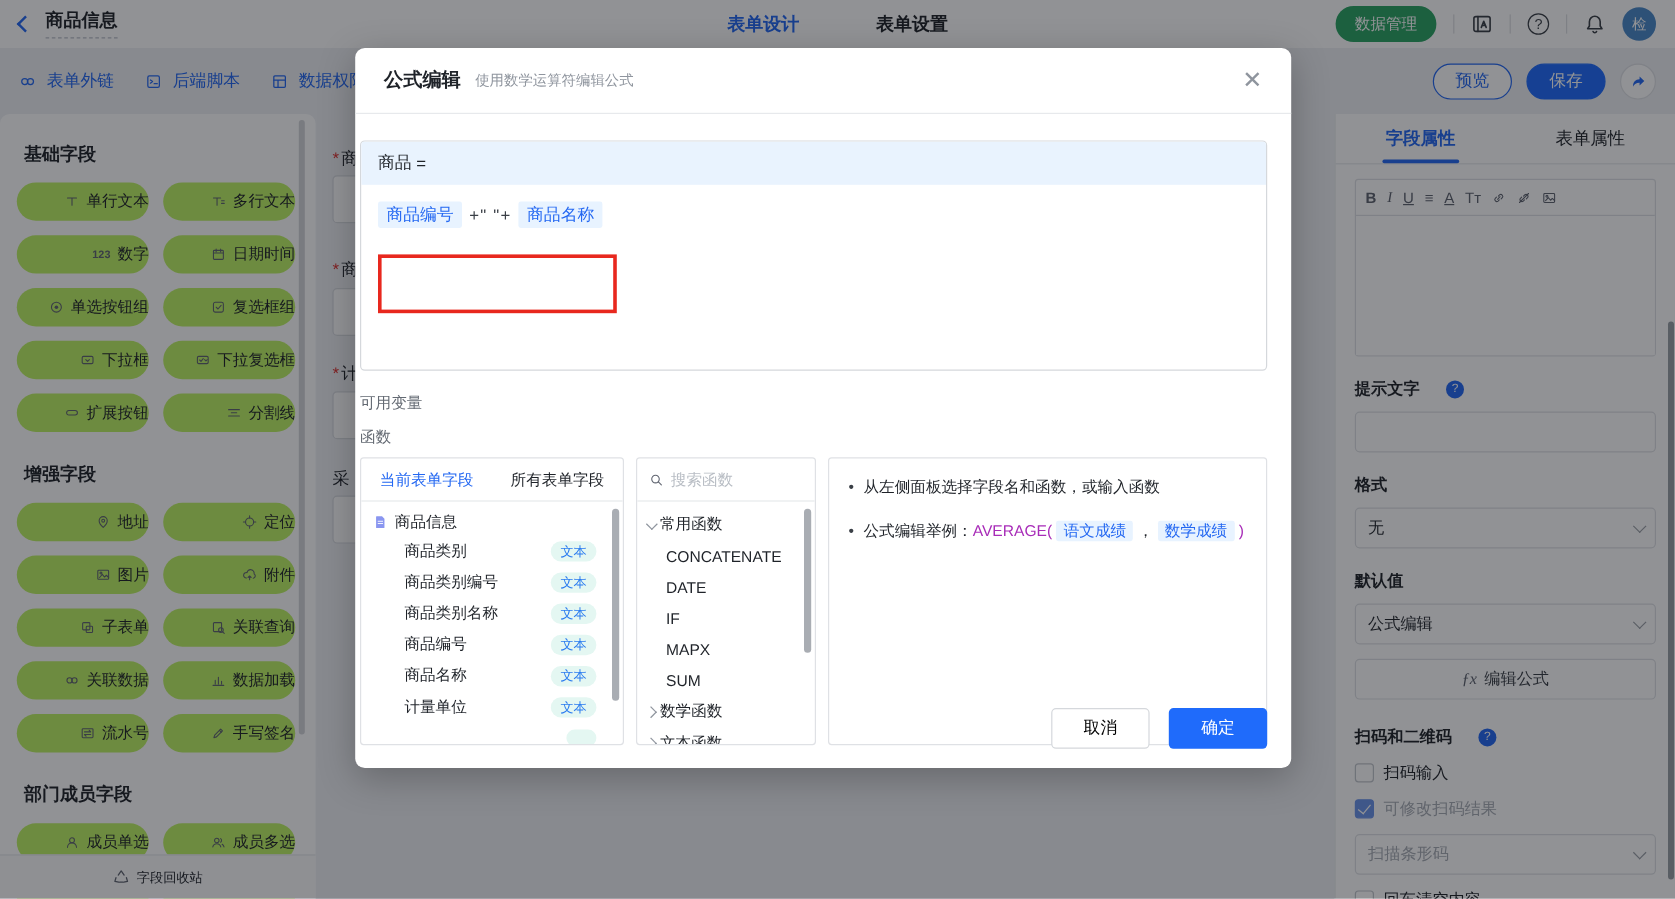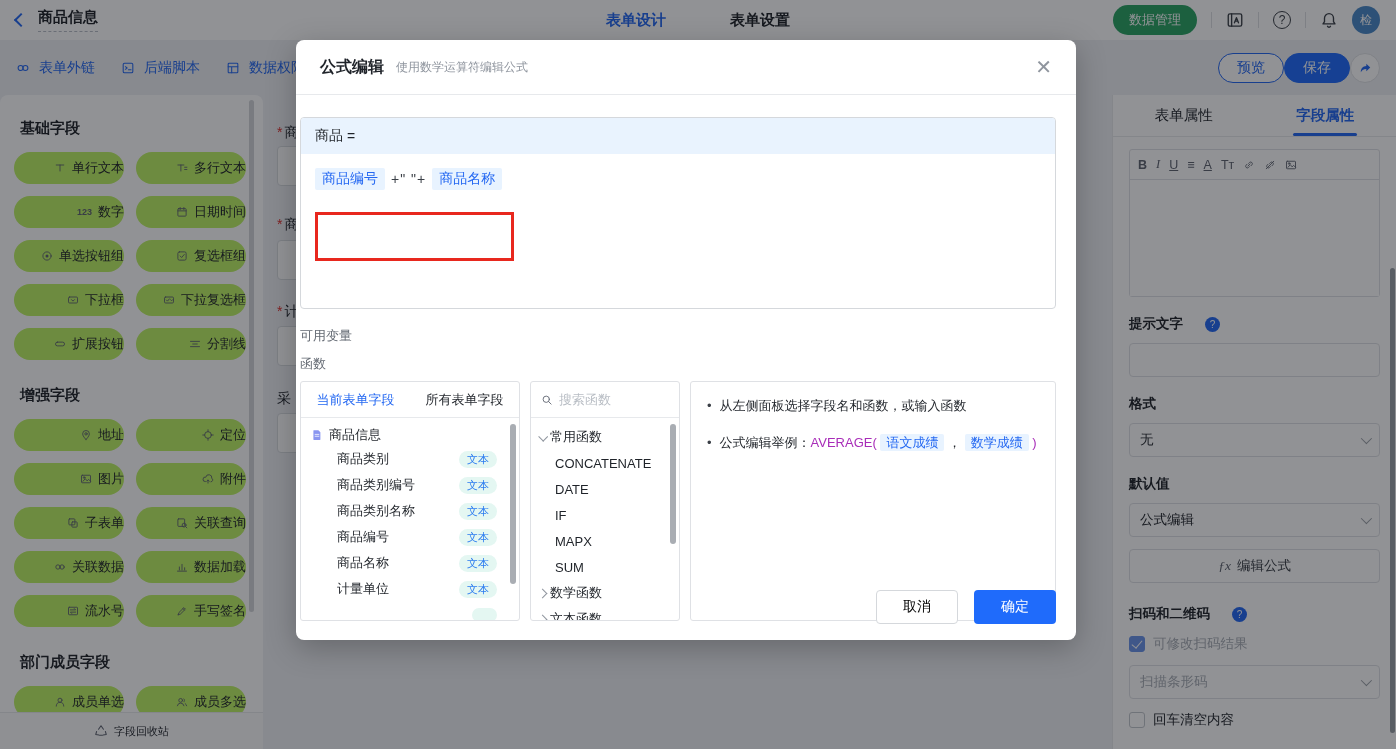--- a/index.html
+++ b/index.html
@@ -21,21 +21,21 @@
   .btn-green { background:#2aa463; color:#fff; font-size:13px; padding:6px 16px; border-radius:16px; border:none; cursor:pointer; }
   .vsep { width:1px; height:16px; background:#dcdee2; }
   .help-circ { width:18px; height:18px; border:1.4px solid #3a3f46; border-radius:50%; font-size:12px; line-height:16px; text-align:center; color:#3a3f46; cursor:pointer; }
   .avatar { width:28px; height:28px; border-radius:50%; background:#4a89c8; color:#fff; font-size:12px; display:flex; align-items:center; justify-content:center; cursor:pointer; }
   .topbar .ic { width:18px; height:18px; cursor:pointer; stroke:#3a3f46; }
 
   
   .toolbar { position:absolute; left:0; top:40px; width:1396px; height:55px; display:flex; align-items:center; padding:0 16px; }
   .tool-links { display:flex; gap:26px; }
   .tool-link { display:flex; align-items:center; gap:9px; color:#2468f2; font-size:14px; cursor:pointer; white-space:nowrap; }
-  .toolbar-right { margin-left:auto; display:flex; align-items:flex-end; }
+  .toolbar-right { margin-left:auto; display:flex; align-items:flex-end; gap:12px; }
   .btn-outline { background:#fff; border:1px solid #2468f2; color:#2468f2; border-radius:16px; padding:5px 18px; font-size:14px; cursor:pointer; }
   .btn-primary-pill { background:#1f6bfb; border:1px solid #1f6bfb; color:#fff; border-radius:16px; padding:5px 18px; font-size:14px; cursor:pointer; }
   .share-circ { width:30px; height:30px; border-radius:50%; background:#fff; border:1px solid #dfe1e5; display:flex; align-items:center; justify-content:center; cursor:pointer; }
 
   
   .sidebar { position:absolute; left:0; top:95px; width:263px; height:654px; background:#fff; border-radius:8px 8px 0 0; padding:14px 0 0 0; }
   .sb-title { font-size:15px; font-weight:700; margin:10px 0 14px 20px; }
   .pill-grid { display:flex; flex-wrap:wrap; gap:12px; padding:0 14px; }
   .pill { width:110px; height:32px; background:#bef264; border-radius:16px; display:flex; align-items:center; gap:6px; padding:0 0 0 12px; font-size:13px; cursor:grab; white-space:nowrap; overflow:hidden;justify-content:flex-end; }
   .pill .num { font-size:9px; font-weight:700; color:#5f6470; letter-spacing:0; }
@@ -456,22 +456,22 @@
   <div class="canvas-field" style="top:216px"><span class="req">*</span><span>商</span></div>
   <div class="canvas-input" style="top:240px"></div>
   <div class="canvas-field" style="top:303px"><span class="req">*</span><span>计</span></div>
   <div class="canvas-input" style="top:326px"></div>
   <div class="canvas-field" style="top:390px"><span>采</span></div>
   <div class="canvas-input" style="top:413px"></div>
 </div>
 
 <aside class="inspector">
   <div class="insp-tabs">
+    <div class="insp-tab active">字段属性</div>
     <div class="insp-tab">表单属性</div>
-    <div class="insp-tab active">字段属性</div>
   </div>
   <div class="insp-body">
     <div class="rte">
       <div class="rte-bar">
         <span class="b" style="font-weight:700">B</span>
         <span class="it">I</span>
         <span class="un">U</span>
         <span>≡</span>
         <span class="un">A</span>
         <span>Tт</span>
@@ -510,20 +510,24 @@
         <span class="caret"></span>
       </div>
     <button class="btn-fx">
         <span class="fx">ƒx</span>
         <span>编辑公式</span>
       </button>
 
     <div class="fld-label" style="margin-top:22px">
         <span>扫码和二维码</span>
         <span class="qmark">?</span>
+      </div>
+    <div class="cb-row">
+        <span class="cb"></span>
+        <span>扫码输入</span>
       </div>
     <div class="cb-row">
         <span class="cb checked"></span>
         <span class="muted">可修改扫码结果</span>
       </div>
     <div class="sel disabled">
         <span>扫描条形码</span>
         <span class="caret"></span>
       </div>
     <div class="cb-row">

